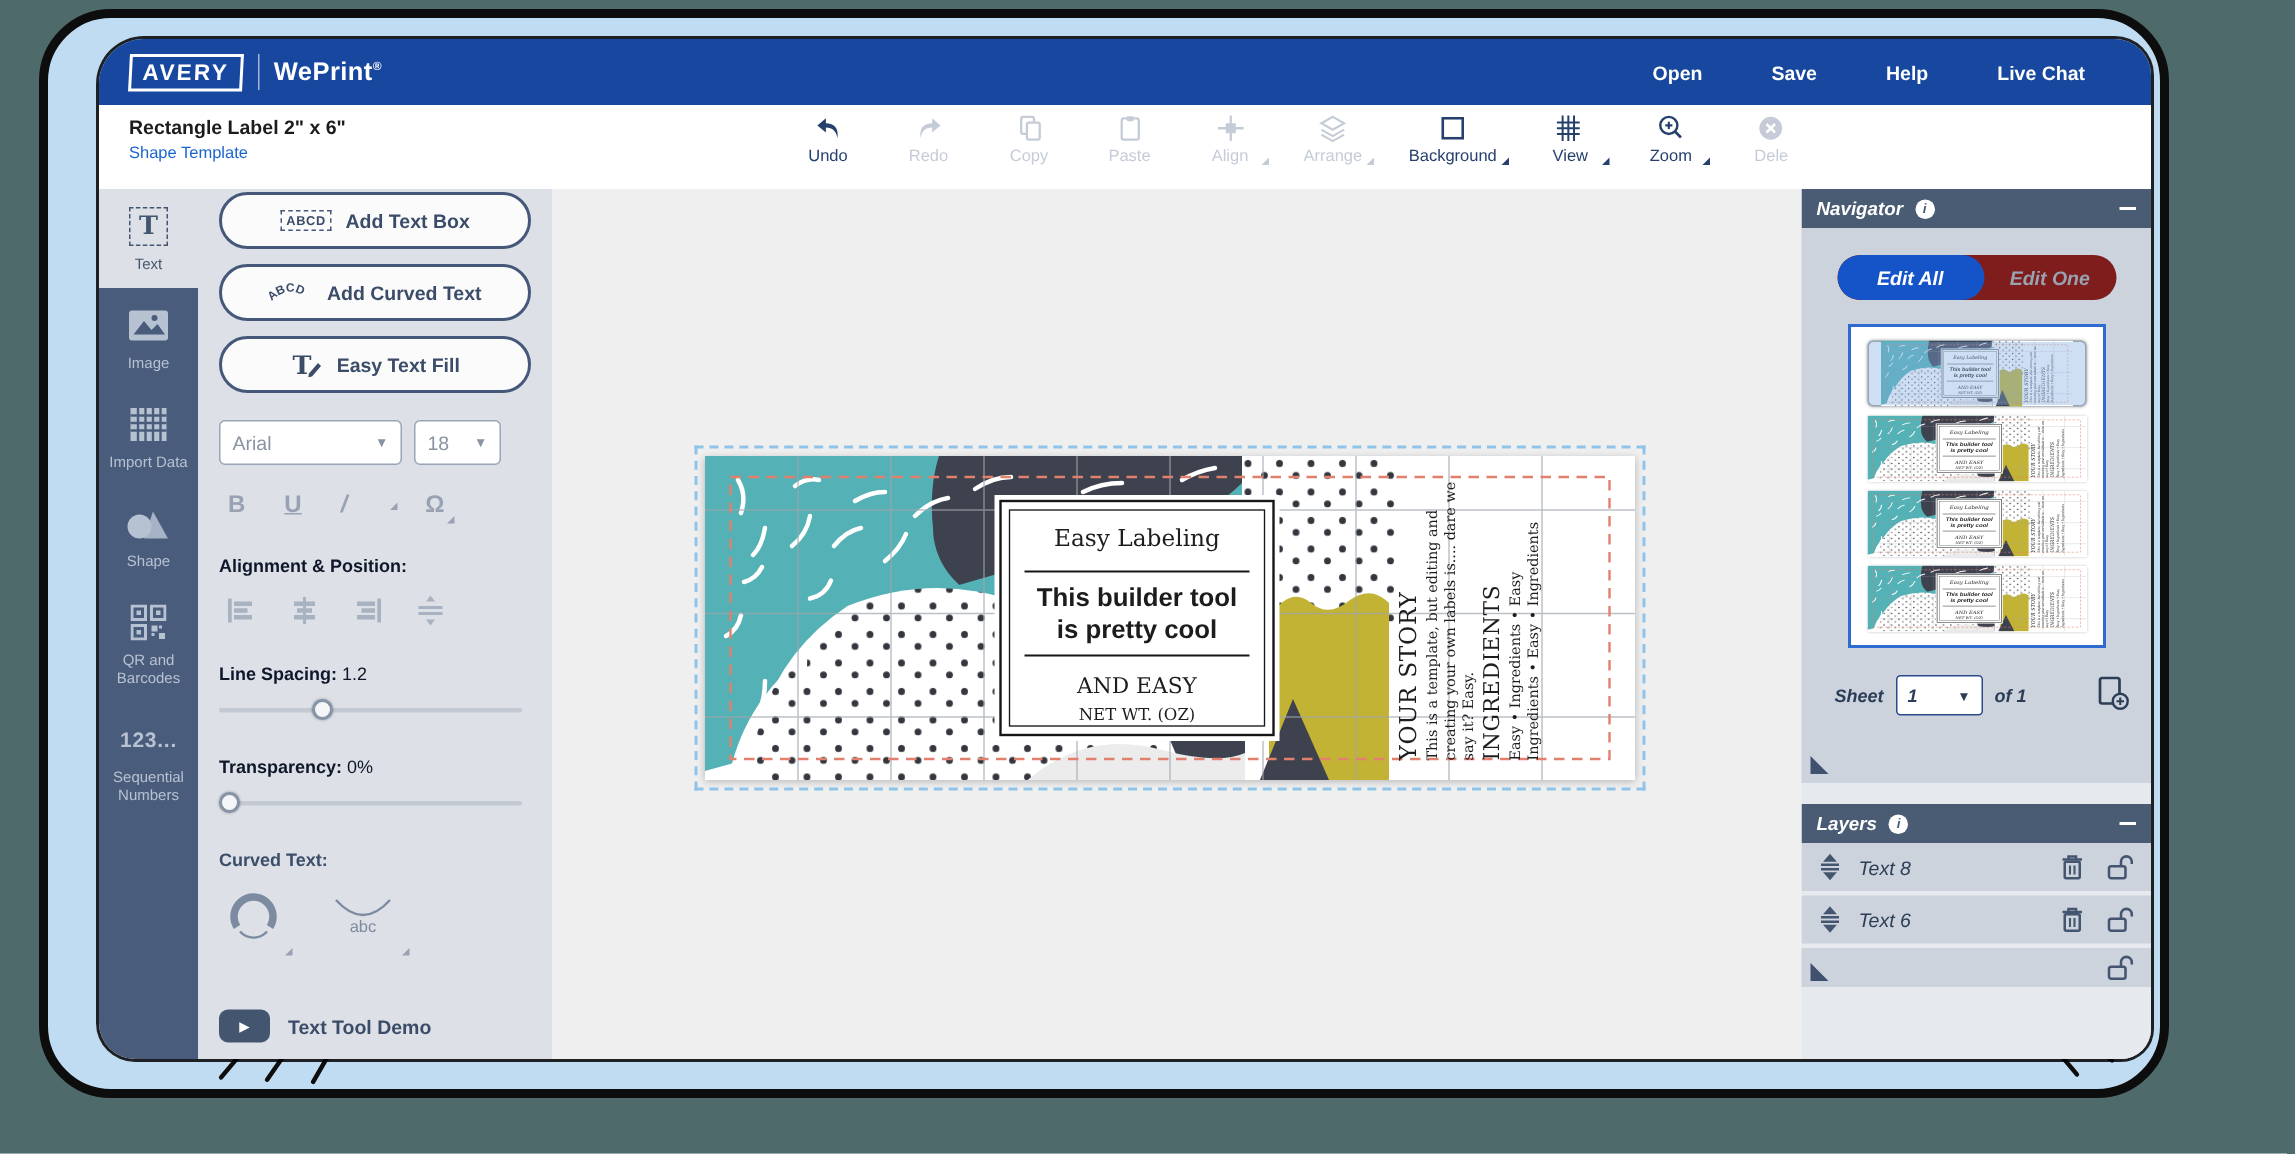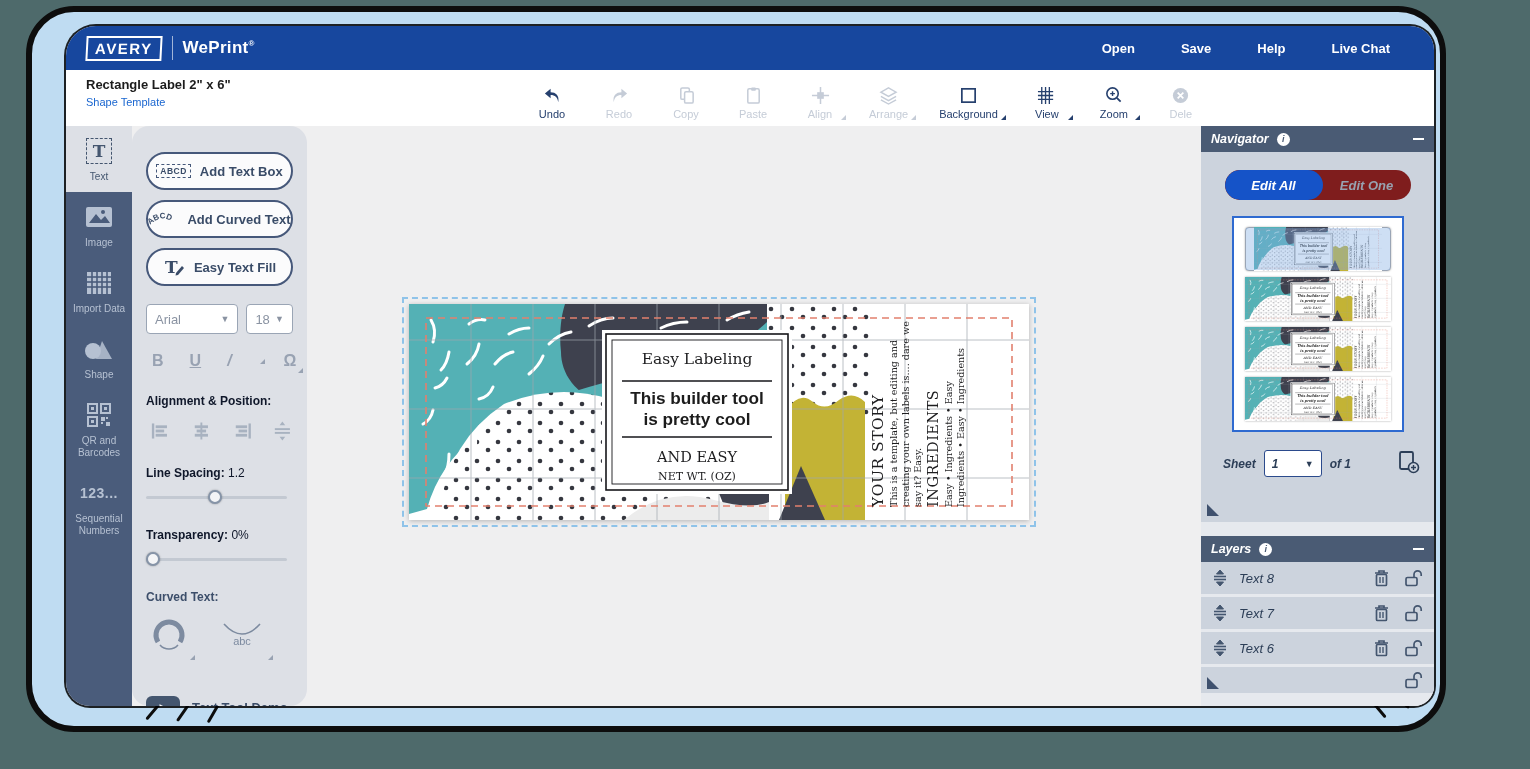--- a/index.html
+++ b/index.html
@@ -29,21 +29,21 @@
   .tab.active { background:#fff; color:#17479e; border-top:2px solid #fff; }
   .t1{width:150px}.t2{width:140px}.t3{width:102px}.t4{width:92px}
   .top-menu { position:absolute; right:44px; top:0; height:44px; display:flex; gap:46px; align-items:center; }
   .top-menu div { color:#fff; font-size:13px; font-weight:bold; cursor:pointer; }
 
   
   .toolbar { position:relative; height:56px; background:#fff; }
   .tpl { position:absolute; left:20px; top:7px; }
   .tpl-name { font-size:13px; font-weight:bold; color:#1c1c1c; }
   .tpl-link { font-size:11px; color:#1a66d0; margin-top:4px; cursor:pointer; }
-  .tool-icons { position:absolute; left:468px; top:16px; display:flex; gap:25px; }
+  .tool-icons { position:absolute; left:468px; top:6px; display:flex; gap:25px; }
   .tbtn { display:flex; flex-direction:column; align-items:center; min-width:42px;
           color:#26406e; font-size:11px; cursor:pointer; position:relative; padding-right:6px; }
   .tbtn.disabled { color:#c5ccd7; cursor:default; }
   .tbtn svg { width:19px; height:19px; margin-bottom:3px; }
   .tbtn .lbl { line-height:12px; }
   .dd-corner { position:absolute; right:-2px; bottom:0px; width:0; height:0;
                border-left:5px solid transparent; border-bottom:5px solid currentColor; }
 
   
   .main { display:flex; height:580px; }
@@ -54,21 +54,21 @@
                color:#b6c1d2; cursor:pointer; }
   .rail-item .ric { height:30px; display:flex; align-items:center; justify-content:center; margin-bottom:5px; }
   .rail-item .rlb { font-size:10px; text-align:center; line-height:12px; }
   .rail-item.active { background:#dde0e6; color:#44566f; }
   .t-icon { border:1.5px dashed currentColor; width:26px; height:26px; display:flex;
             align-items:center; justify-content:center; font-family:"DejaVu Serif",serif;
             font-size:17px; font-weight:bold; }
   .seq-ic { font-size:14px; font-weight:bold; letter-spacing:0.5px; }
 
   
-  .tools { width:175px; background:#dde0e6; padding:26px 14px 0; position:relative;border-radius:17px; }
+  .tools { width:236px; background:#dde0e6; padding:2px 14px 0; position:relative; }
   .pill { height:38px; border:2px solid #46587a; border-radius:22px; background:#fbfbfc;
           display:flex; align-items:center; justify-content:center; gap:9px;
           font-size:13px; font-weight:bold; color:#3a4c68; margin-bottom:10px; cursor:pointer; }
   .abcd { border:1px dashed #46587a; font-size:8.5px; padding:1px 3px; letter-spacing:0.5px; font-weight:bold; }
   .pill svg { flex:none; }
   .font-row { display:flex; gap:8px; margin:18px 0 0; }
   .sel { background:#fff; border:1.5px solid #9aa5b5; border-radius:4px; height:30px;
          display:flex; align-items:center; justify-content:space-between; padding:0 8px;
          color:#8a93a2; font-size:13px; cursor:pointer; }
   .sel .car { font-size:9px; color:#8a93a2; }
@@ -619,43 +619,20 @@
         </div>
         <div class="layer-row">
           <svg width="18" height="18" viewBox="0 0 18 18">
               <g fill="#44566f" stroke="#44566f">
                 <path d="M9 1 L12.5 5 H5.5 Z"></path>
                 <line x1="3" y1="7.5" x2="15" y2="7.5" stroke-width="1.6"></line>
                 <line x1="3" y1="10.5" x2="15" y2="10.5" stroke-width="1.6"></line>
                 <path d="M9 17 L5.5 13 H12.5 Z"></path>
               </g>
             </svg>
-          <span class="nm">Text 7</span>
-          <span class="acts">
-            <svg width="17" height="18" viewBox="0 0 17 18">
-                <path d="M2 4 H15 M6 4 V2 H11 V4" fill="none" stroke="currentColor" stroke-width="1.7"></path>
-                <rect x="3.5" y="5.5" width="10" height="11" rx="1" fill="none" stroke="currentColor" stroke-width="1.7"></rect>
-                <line x1="7" y1="8" x2="7" y2="14" stroke="currentColor" stroke-width="1.4"></line>
-                <line x1="10" y1="8" x2="10" y2="14" stroke="currentColor" stroke-width="1.4"></line>
-              </svg>
-            <svg width="20" height="18" viewBox="0 0 20 18">
-                <rect x="2" y="8.5" width="11" height="8" rx="1.5" fill="none" stroke="currentColor" stroke-width="1.7"></rect>
-                <path d="M10 8.5 V5.5 A3.6 3.6 0 0 1 17.2 5.5 V7" fill="none" stroke="currentColor" stroke-width="1.7"></path>
-              </svg>
-          </span>
-        </div>
-        <div class="layer-row">
-          <svg width="18" height="18" viewBox="0 0 18 18">
-              <g fill="#44566f" stroke="#44566f">
-                <path d="M9 1 L12.5 5 H5.5 Z"></path>
-                <line x1="3" y1="7.5" x2="15" y2="7.5" stroke-width="1.6"></line>
-                <line x1="3" y1="10.5" x2="15" y2="10.5" stroke-width="1.6"></line>
-                <path d="M9 17 L5.5 13 H12.5 Z"></path>
-              </g>
-            </svg>
           <span class="nm">Text 6</span>
           <span class="acts">
             <svg width="17" height="18" viewBox="0 0 17 18">
                 <path d="M2 4 H15 M6 4 V2 H11 V4" fill="none" stroke="currentColor" stroke-width="1.7"></path>
                 <rect x="3.5" y="5.5" width="10" height="11" rx="1" fill="none" stroke="currentColor" stroke-width="1.7"></rect>
                 <line x1="7" y1="8" x2="7" y2="14" stroke="currentColor" stroke-width="1.4"></line>
                 <line x1="10" y1="8" x2="10" y2="14" stroke="currentColor" stroke-width="1.4"></line>
               </svg>
             <svg width="20" height="18" viewBox="0 0 20 18">
                 <rect x="2" y="8.5" width="11" height="8" rx="1.5" fill="none" stroke="currentColor" stroke-width="1.7"></rect>

